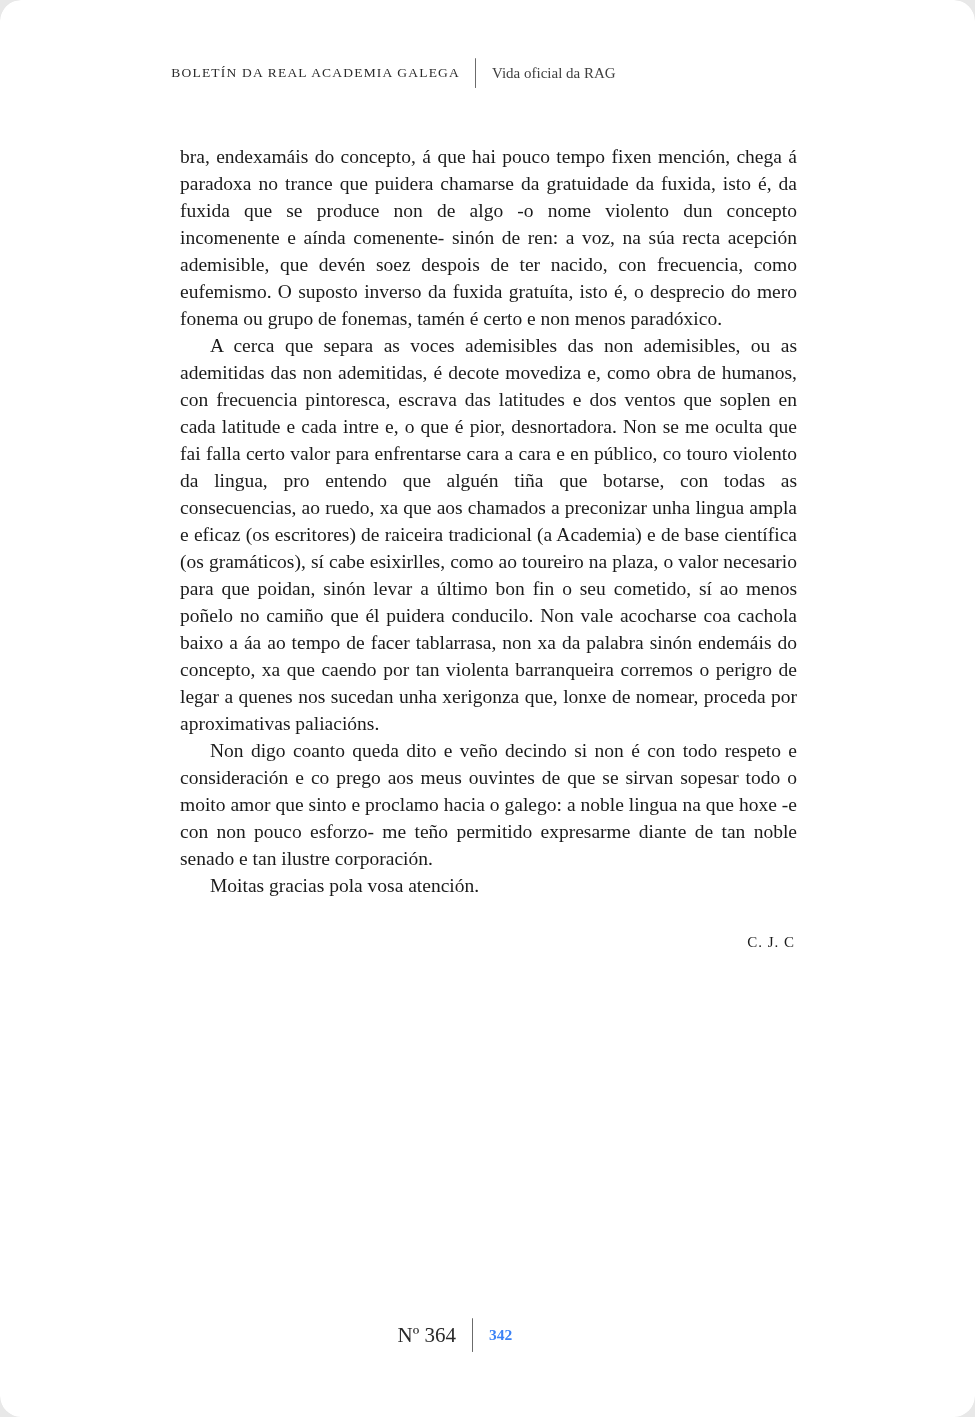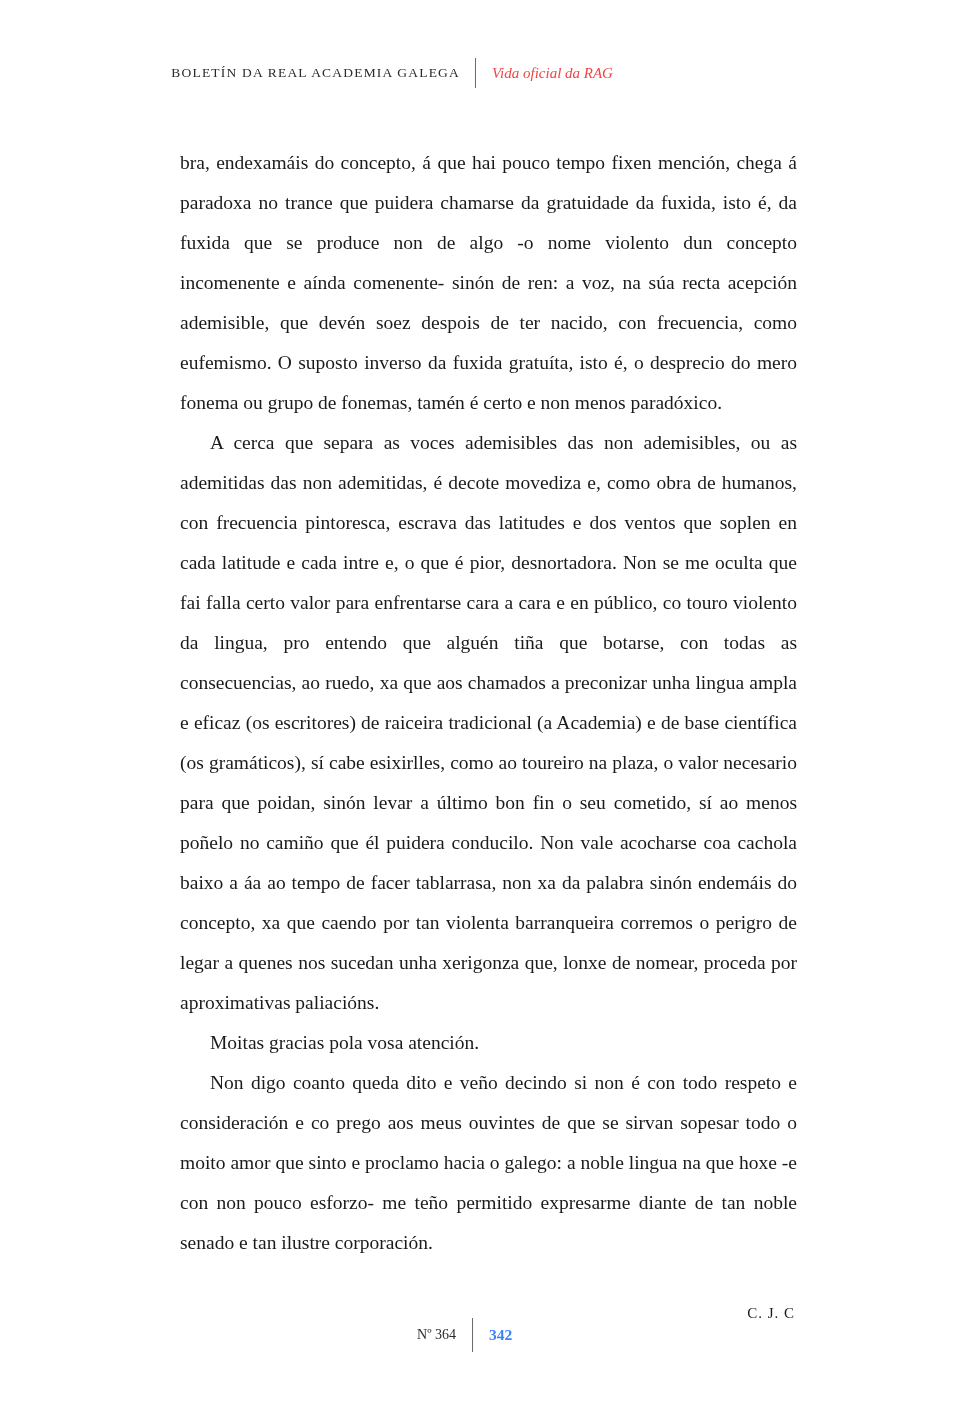--- a/index.html
+++ b/index.html
@@ -1,15 +1,15 @@
 <!DOCTYPE html>
 <html><head>
 <meta charset="utf-8">
 <style>
-  * { margin: 0; padding: 0; box-sizing: border-box; }
+  * { margin: 0; padding: 0; box-sizing: border-box; border-radius: 21px; }
   html, body { background: #e8e8e8; }
   .page {
     position: relative;
     width: 975px;
     height: 1417px;
     margin: 0 auto;
     background: #ffffff;
     font-family: "Liberation Serif", "DejaVu Serif", serif;
     color: #1b1b1b;
     overflow: hidden;
@@ -33,34 +33,33 @@
     color: #2a2a2a;
     white-space: nowrap;
   }
   .head-divider {
     width: 1px;
     height: 30px;
     background: #6b6b6b;
   }
   .running-head .right {
     padding-left: 16px;
-    font-style: italic;
     font-size: 15px;
-    color: #ef4444;
+    color: #404040;
     white-space: nowrap;
   }
 
   
   .text-block {
     position: absolute;
     top: 143px;
     left: 180px;
     width: 617px;
     font-size: 19.5px;
-    line-height: 40px;
+    line-height: 27px;
     text-align: justify;
     color: #1b1b1b;
   }
   .text-block p { margin: 0; }
   .text-block p.indented { text-indent: 30px; font-family: Liberation Serif, serif; }
 
   .signature {
     margin-top: 30px;
     text-align: right;
     padding-right: 2px;
@@ -74,21 +73,21 @@
     top: 1318px;
     left: 0;
     right: 0;
     display: flex;
     align-items: center;
   }
   .page-footer .issue {
     flex: 0 0 472px;
     text-align: right;
     padding-right: 16px;
-    font-size: 14px;
+    font-size: 21px;
     color: #2a2a2a;
     white-space: nowrap;
   }
   .footer-divider {
     width: 1px;
     height: 34px;
     background: #6b6b6b;
   }
   .page-footer .pagenum {
     padding-left: 16px;
@@ -105,22 +104,22 @@
 
   <div class="running-head">
     <span class="left">BOLETÍN DA REAL ACADEMIA GALEGA</span>
     <span class="head-divider"></span>
     <span class="right">Vida oficial da RAG</span>
   </div>
 
   <div class="text-block">
     <p>bra, endexamáis do concepto, á que hai pouco tempo fixen mención, chega á paradoxa no trance que puidera chamarse da gratuidade da fuxida, isto é, da fuxida que se produce non de algo -o nome violento dun concepto incomenente e aínda comenente- sinón de ren: a voz, na súa recta acepción ademisible, que devén soez despois de ter nacido, con frecuencia, como eufemismo. O suposto inverso da fuxida gratuíta, isto é, o desprecio do mero fonema ou grupo de fonemas, tamén é certo e non menos paradóxico.</p>
     <p class="indented">A cerca que separa as voces ademisibles das non ademisibles, ou as ademitidas das non ademitidas, é decote movediza e, como obra de humanos, con frecuencia pintoresca, escrava das latitudes e dos ventos que soplen en cada latitude e cada intre e, o que é pior, desnortadora. Non se me oculta que fai falla certo valor para enfrentarse cara a cara e en público, co touro violento da lingua, pro entendo que alguén tiña que botarse, con todas as consecuencias, ao ruedo, xa que aos chamados a preconizar unha lingua ampla e eficaz (os escritores) de raiceira tradicional (a Academia) e de base científica (os gramáticos), sí cabe esixirlles, como ao toureiro na plaza, o valor necesario para que poidan, sinón levar a último bon fin o seu cometido, sí ao menos poñelo no camiño que él puidera conducilo. Non vale acocharse coa cachola baixo a áa ao tempo de facer tablarrasa, non xa da palabra sinón endemáis do concepto, xa que caendo por tan violenta barranqueira corremos o perigro de legar a quenes nos sucedan unha xerigonza que, lonxe de nomear, proceda por aproximativas paliacións.</p>
+    <p class="indented">Non digo coanto queda dito e veño decindo si non é con todo respeto e consideración e co prego aos meus ouvintes de que se sirvan sopesar todo o moito amor que sinto e proclamo hacia o galego: a noble lingua na que hoxe -e con non pouco esforzo- me teño permitido expresarme diante de tan noble senado e tan ilustre corporación.</p>
     <p class="indented">Moitas gracias pola vosa atención.</p>
-    <p class="indented">Non digo coanto queda dito e veño decindo si non é con todo respeto e consideración e co prego aos meus ouvintes de que se sirvan sopesar todo o moito amor que sinto e proclamo hacia o galego: a noble lingua na que hoxe -e con non pouco esforzo- me teño permitido expresarme diante de tan noble senado e tan ilustre corporación.</p>
 
     <div class="signature">C. J. C</div>
   </div>
 
   <div class="page-footer">
     <span class="issue">Nº 364</span>
     <span class="footer-divider"></span>
     <span class="pagenum">342</span>
   </div>
 

